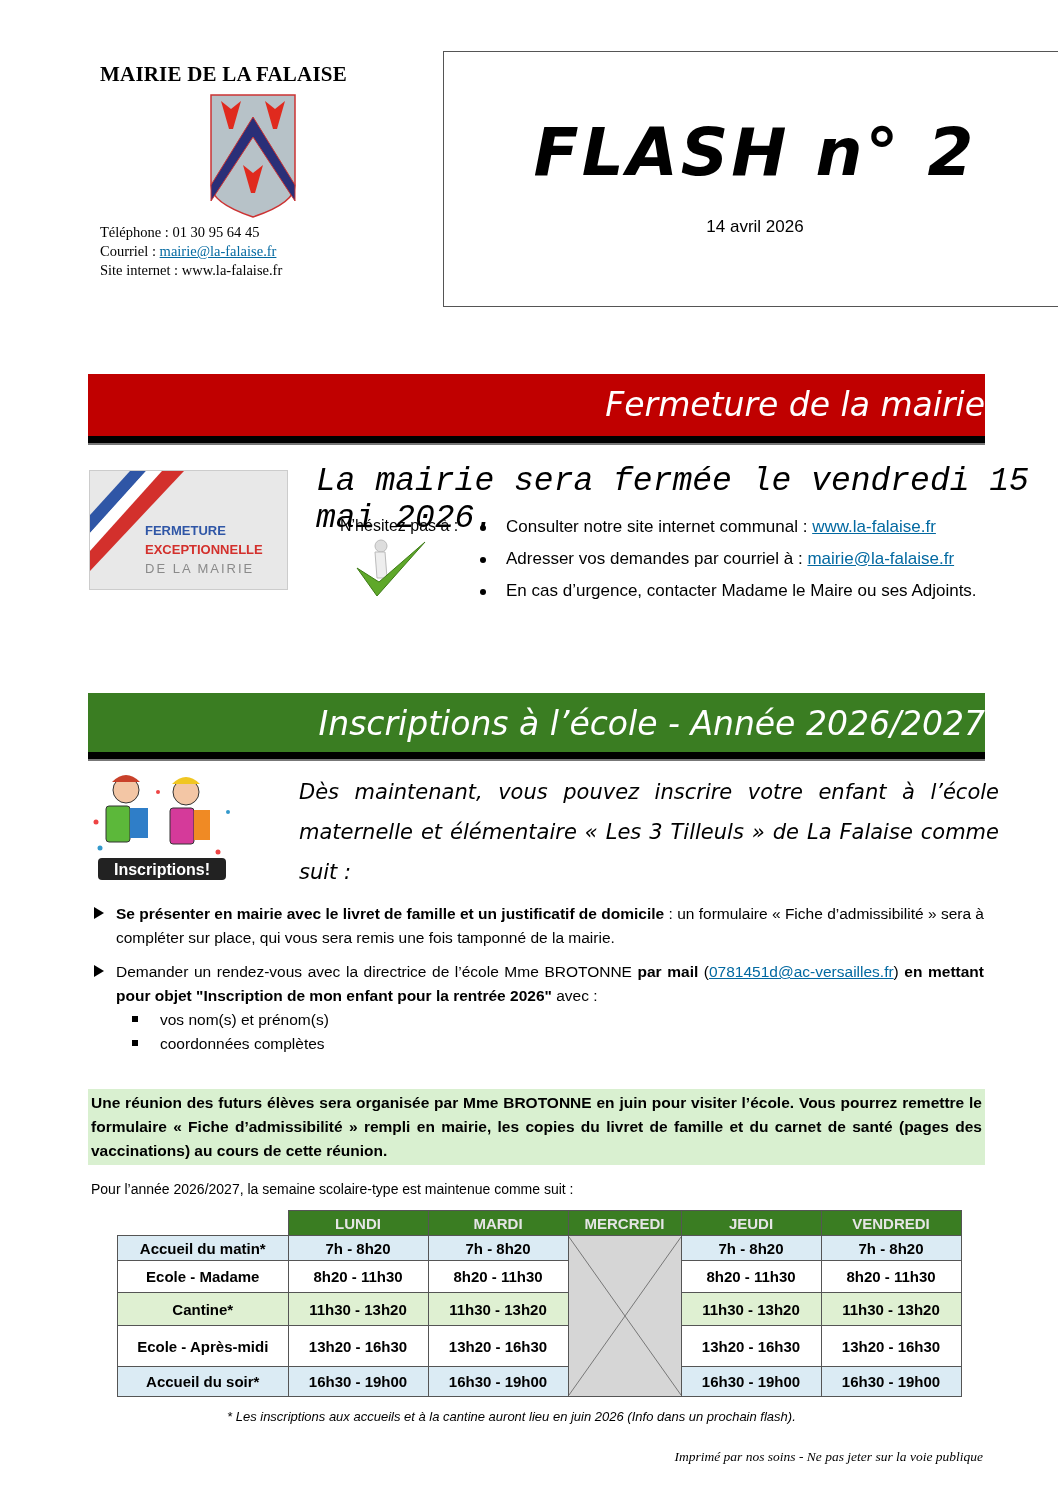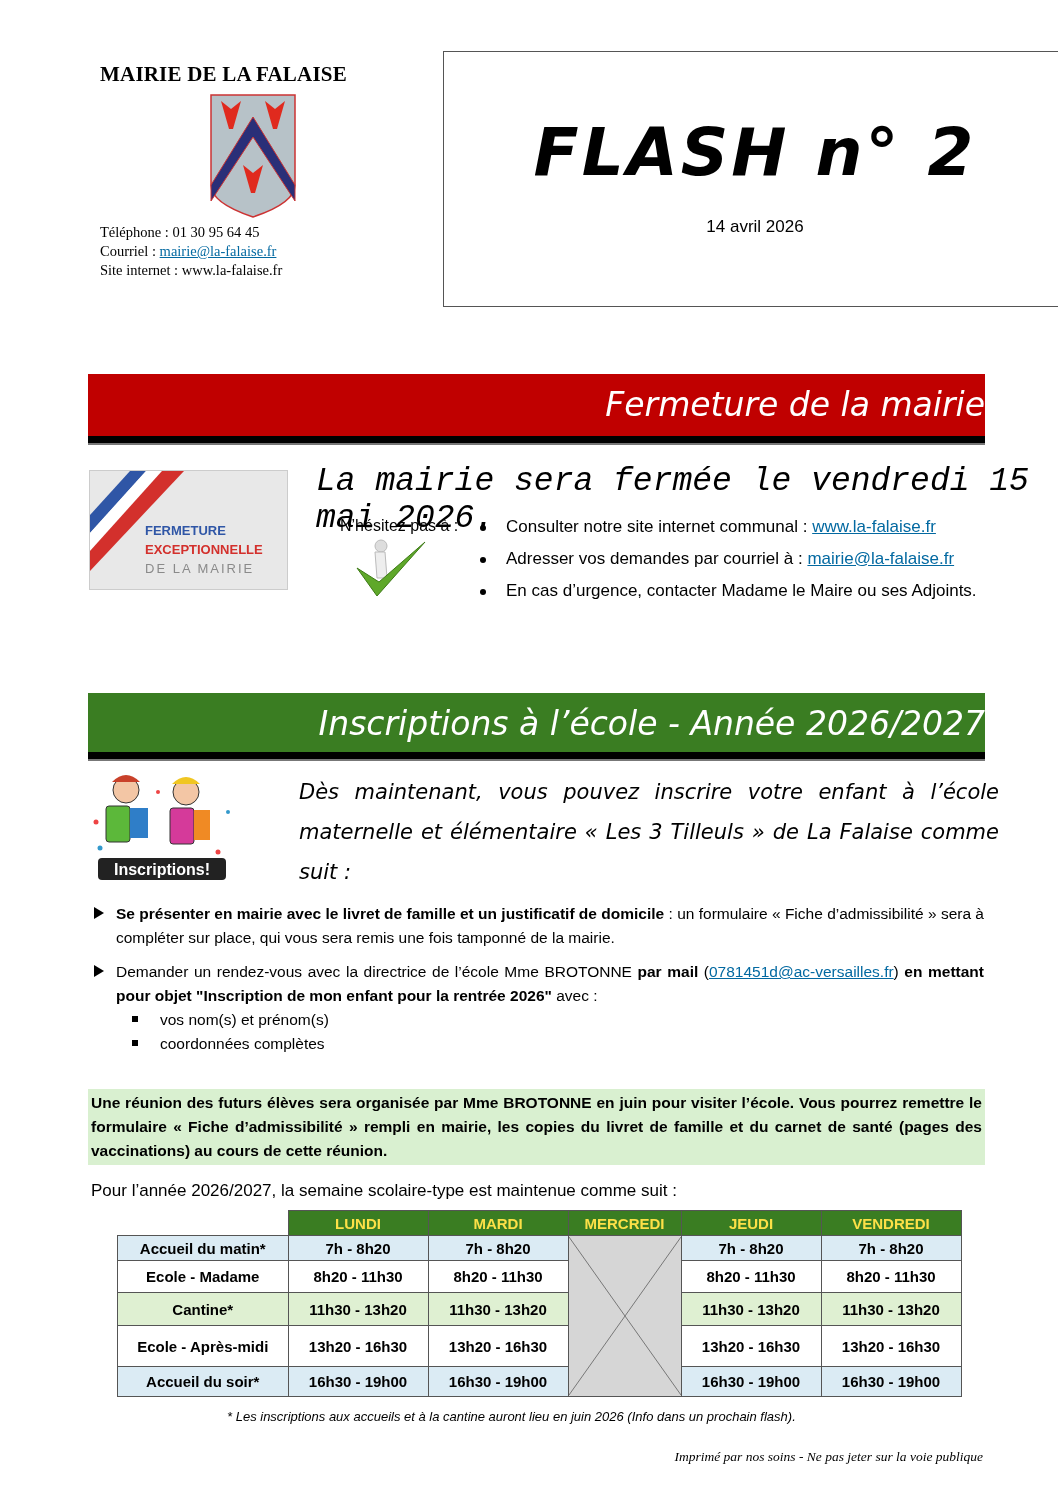--- a/index.html
+++ b/index.html
@@ -49,26 +49,26 @@
   .steps { position:absolute; left:94px; top:902px; width:890px; font-size:15.5px; line-height:24px; }
   .step { position:relative; padding-left:22px; text-align:justify; margin-bottom:10px; }
   .step .tri { position:absolute; left:0; top:5px; width:0; height:0; border-left:10px solid #000;
                border-top:6px solid transparent; border-bottom:6px solid transparent; }
   .subs { list-style:none; margin:0; padding:0 0 0 38px; }
   .subs li { position:relative; padding-left:28px; height:24px; }
   .subs li .sq { position:absolute; left:0; top:8px; width:6px; height:6px; background:#000; }
 
   .greenbox { position:absolute; left:88px; top:1089px; width:897px; box-sizing:border-box;
               background:#d9f0d0; padding:2px 3px; font-weight:bold; font-size:15.5px; line-height:24px; text-align:justify; }
-  .pour { position:absolute; left:91px; top:1181px; font-size:17px;text-align:right; }
+  .pour { position:absolute; left:91px; top:1181px; font-size:14px;text-align:right; }
 
   
   table.sched { position:absolute; left:117px; top:1210px; border-collapse:collapse; font-size:15px; }
   table.sched td, table.sched th { border:1.5px solid #555; text-align:center; padding:0;font-weight:bold; }
-  table.sched th { background:#3a7d22; color:#fde047; font-weight:bold; height:24px; }
+  table.sched th { background:#3a7d22; color:#e5e5e5; font-weight:bold; height:24px; }
   table.sched th.empty { background:transparent; border:none; }
   .c0 { width:170px; } .cd { width:139px; } .cm { width:112px; }
   tr.blue td { background:#dbebf4; }
   tr.green td { background:#dff0d2; }
   tr.white td { background:#fff; }
   td.wed { background:#d6d6d6 !important; position:relative; }
   .footnote { position:absolute; left:227px; top:1409px; font-style:italic; font-size:13px; }
   .printed { position:absolute; right:75px; top:1449px; font-family:"Liberation Serif", serif;
              font-style:italic; font-size:13.5px; }
 </style>

